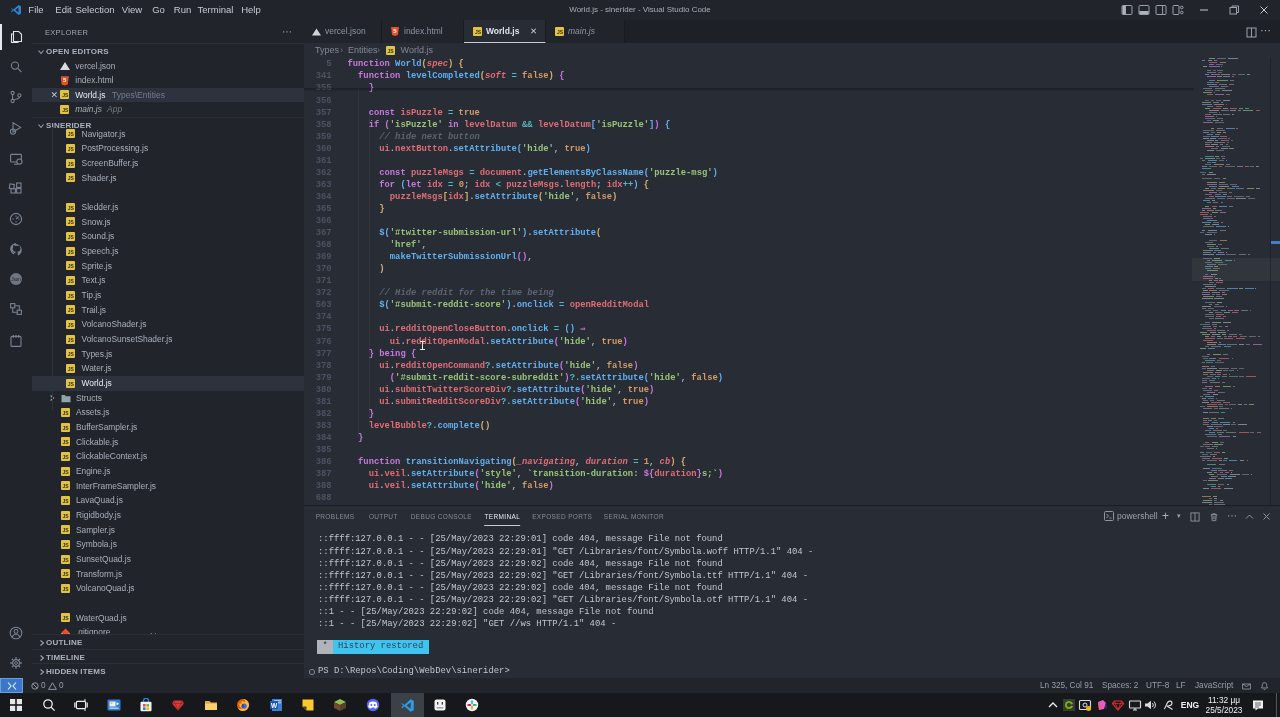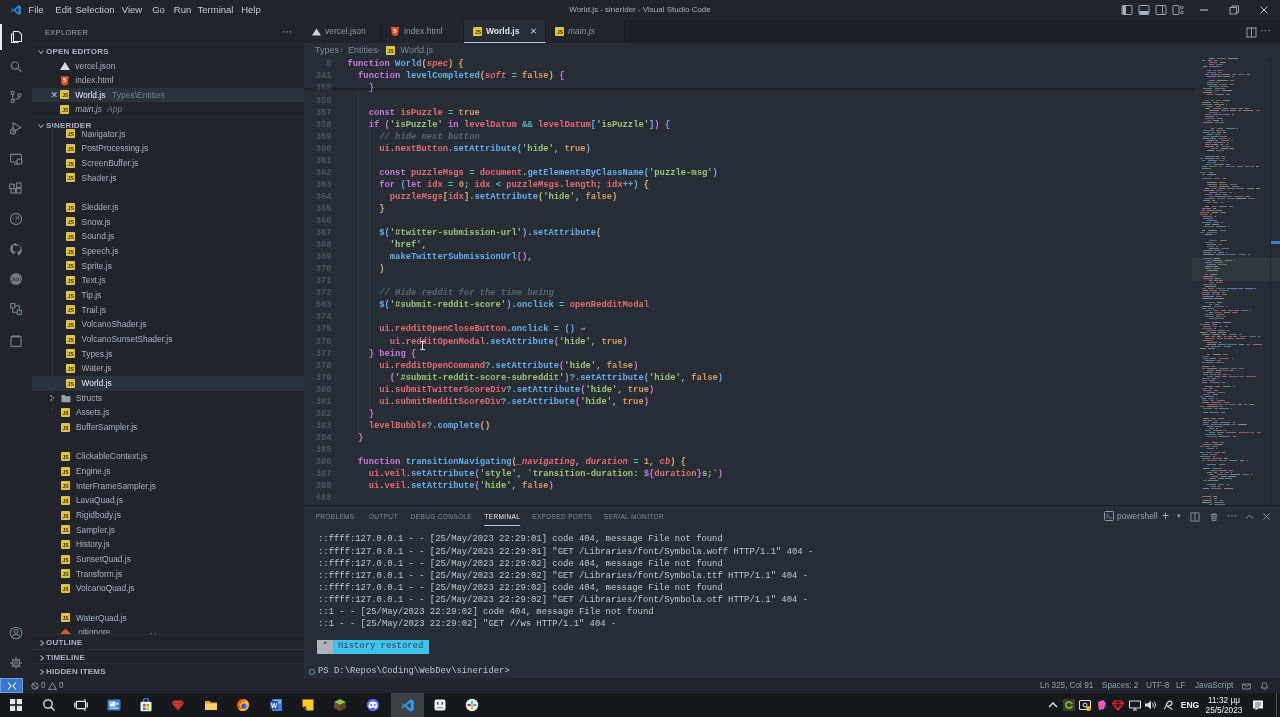--- a/index.html
+++ b/index.html
@@ -271,20 +271,24 @@
 <span class="nm" style="left:43.9px">Structs</span>
         </div>
 <div class="row " style="top:385.28px">
           <span class="jsic" style="left:28.5px">JS</span>
           <span class="nm" style="left:43.9px;">Assets.js</span>
         </div>
 <div class="row " style="top:399.95px">
           <span class="jsic" style="left:28.5px">JS</span>
           <span class="nm" style="left:43.9px;">BufferSampler.js</span>
         </div>
+<div class="row " style="top:414.62px">
+          <span class="jsic" style="left:28.5px">JS</span>
+          <span class="nm" style="left:43.9px;">Clickable.js</span>
+        </div>
 <div class="row " style="top:429.29px">
           <span class="jsic" style="left:28.5px">JS</span>
           <span class="nm" style="left:43.9px;">ClickableContext.js</span>
         </div>
 <div class="row " style="top:443.96px">
           <span class="jsic" style="left:28.5px">JS</span>
           <span class="nm" style="left:43.9px;">Engine.js</span>
         </div>
 <div class="row " style="top:458.63px">
           <span class="jsic" style="left:28.5px">JS</span>
@@ -297,21 +301,21 @@
 <div class="row " style="top:487.97px">
           <span class="jsic" style="left:28.5px">JS</span>
           <span class="nm" style="left:43.9px;">Rigidbody.js</span>
         </div>
 <div class="row " style="top:502.64px">
           <span class="jsic" style="left:28.5px">JS</span>
           <span class="nm" style="left:43.9px;">Sampler.js</span>
         </div>
 <div class="row " style="top:517.31px">
           <span class="jsic" style="left:28.5px">JS</span>
-          <span class="nm" style="left:43.9px;">History.js</span>
+          <span class="nm" style="left:43.9px;">Symbola.js</span>
         </div>
 <div class="row " style="top:531.98px">
           <span class="jsic" style="left:28.5px">JS</span>
           <span class="nm" style="left:43.9px;">SunsetQuad.js</span>
         </div>
 <div class="row " style="top:546.65px">
           <span class="jsic" style="left:28.5px">JS</span>
           <span class="nm" style="left:43.9px;">Transform.js</span>
         </div>
 <div class="row " style="top:561.32px">

